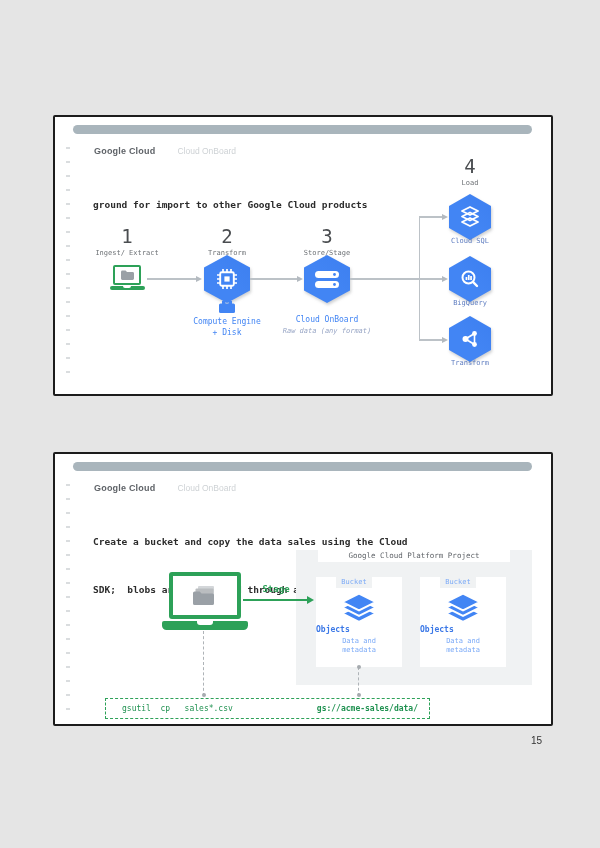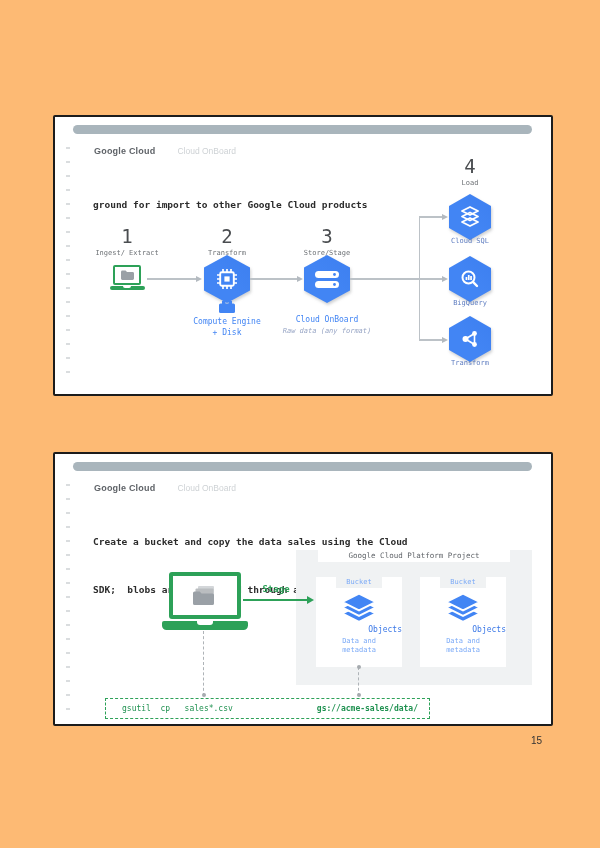--- a/index.html
+++ b/index.html
@@ -1,17 +1,17 @@
 <!DOCTYPE html>
 <html><head>
 <meta charset="utf-8">
 <style>
   html,body{margin:0;padding:0;background:#ffffff;}
   body{width:600px;height:848px;font-family:"DejaVu Sans Mono",monospace;}
-  .page{position:relative;width:600px;height:848px;background:#fdba74;overflow:hidden;}
+  .page{position:relative;width:600px;height:848px;background:#e5e5e5;overflow:hidden;}
   .abs{position:absolute;}
   .slide{position:absolute;left:53px;width:500px;background:#fff;border:2px solid #1c1c1c;border-radius:2px;box-sizing:border-box;}
   .topbar{position:absolute;left:18px;top:8px;width:459px;height:9px;border-radius:5px;background:#a9b5bc;}
   .hdr{position:absolute;left:39px;top:22px;white-space:nowrap;}
   .brand{font-family:"Liberation Sans",sans-serif;font-size:9px;font-weight:bold;color:#5f6368;letter-spacing:.2px;}
   .product{font-family:"Liberation Sans",sans-serif;font-size:8.5px;color:#ced2d5;margin-left:22px;}
   .ticks{position:absolute;left:11px;width:4px;background-image:repeating-linear-gradient(to bottom,#dadddf 0,#dadddf 2px,transparent 2px,transparent 14px);}
   .title{position:absolute;left:38px;font-size:9.5px;font-weight:bold;color:#2c2c2c;line-height:16px;white-space:pre;}
   .num{position:absolute;font-size:19px;font-weight:normal;color:#4a4d50;text-align:center;width:60px;}
   .steplabel{position:absolute;font-size:7px;color:#6e7276;text-align:center;width:120px;white-space:pre;}
@@ -25,22 +25,22 @@
   .tlabel{position:absolute;font-size:7px;color:#5d7cc0;text-align:center;width:80px;}
   .screen-sm{width:28px;height:20px;border:2.5px solid #2da158;border-radius:2px;background:#fff;box-sizing:border-box;display:flex;align-items:center;justify-content:center;}
   .base-sm{position:relative;width:35px;height:4px;background:#2da158;border-radius:2px;margin-top:1px;}
   .screen-lg{width:72px;height:47px;border:4.5px solid #2da158;border-radius:3px;background:#fff;box-sizing:border-box;display:flex;align-items:center;justify-content:center;}
   .base-lg{position:relative;width:86px;height:9px;background:#2da158;border-radius:2px 2px 4.5px 4.5px;margin-top:2px;}
   .notch{position:absolute;top:0;background:#fff;border-radius:0 0 3px 3px;}
   .panel{position:absolute;background:#f0f2f3;}
   .panel-notch{position:absolute;background:#ffffff;}
   .panel-title{position:absolute;font-size:7.5px;color:#5f6368;text-align:center;white-space:nowrap;}
   .card{position:absolute;width:86px;height:90px;background:#ffffff;}
-  .tab{position:absolute;left:20px;top:0;width:46px;height:11px;background:#f0f2f3;color:#7baaf7;font-size:7px;text-align:center;line-height:11px;}
-  .objects{position:absolute;width:100%;text-align:right;font-size:8px;font-weight:normal;color:#3b78e7;}
+  .tab{position:absolute;left:20px;top:0;width:36px;height:11px;background:#f0f2f3;color:#7baaf7;font-size:7px;text-align:center;line-height:11px;}
+  .objects{position:absolute;width:100%;text-align:left;font-size:8px;font-weight:bold;color:#3b78e7;}
   .desc{position:absolute;width:100%;text-align:center;font-size:7px;color:#7baaf7;line-height:9px;}
   .dashv{position:absolute;width:0;border-left:1.5px dashed #aeb3b7;}
   .dot{position:absolute;width:4px;height:4px;border-radius:50%;background:#a6abaf;}
   .greenline{position:absolute;height:2px;background:#2da158;}
   .greenhead{position:absolute;width:0;height:0;border-top:4px solid transparent;border-bottom:4px solid transparent;border-left:7px solid #2da158;}
   .copy{position:absolute;font-size:9px;font-weight:bold;color:#2da158;width:50px;text-align:center;}
   .cmdbox{position:absolute;border:1.2px dashed #2da158;box-sizing:border-box;display:flex;justify-content:space-between;align-items:center;padding:0 11px 0 16px;font-size:8px;color:#1f9150;white-space:pre;}
   .cmdright{font-weight:bold;}
   .pagenum{position:absolute;font-family:"Liberation Sans",sans-serif;font-size:10px;color:#333;}
 </style>

